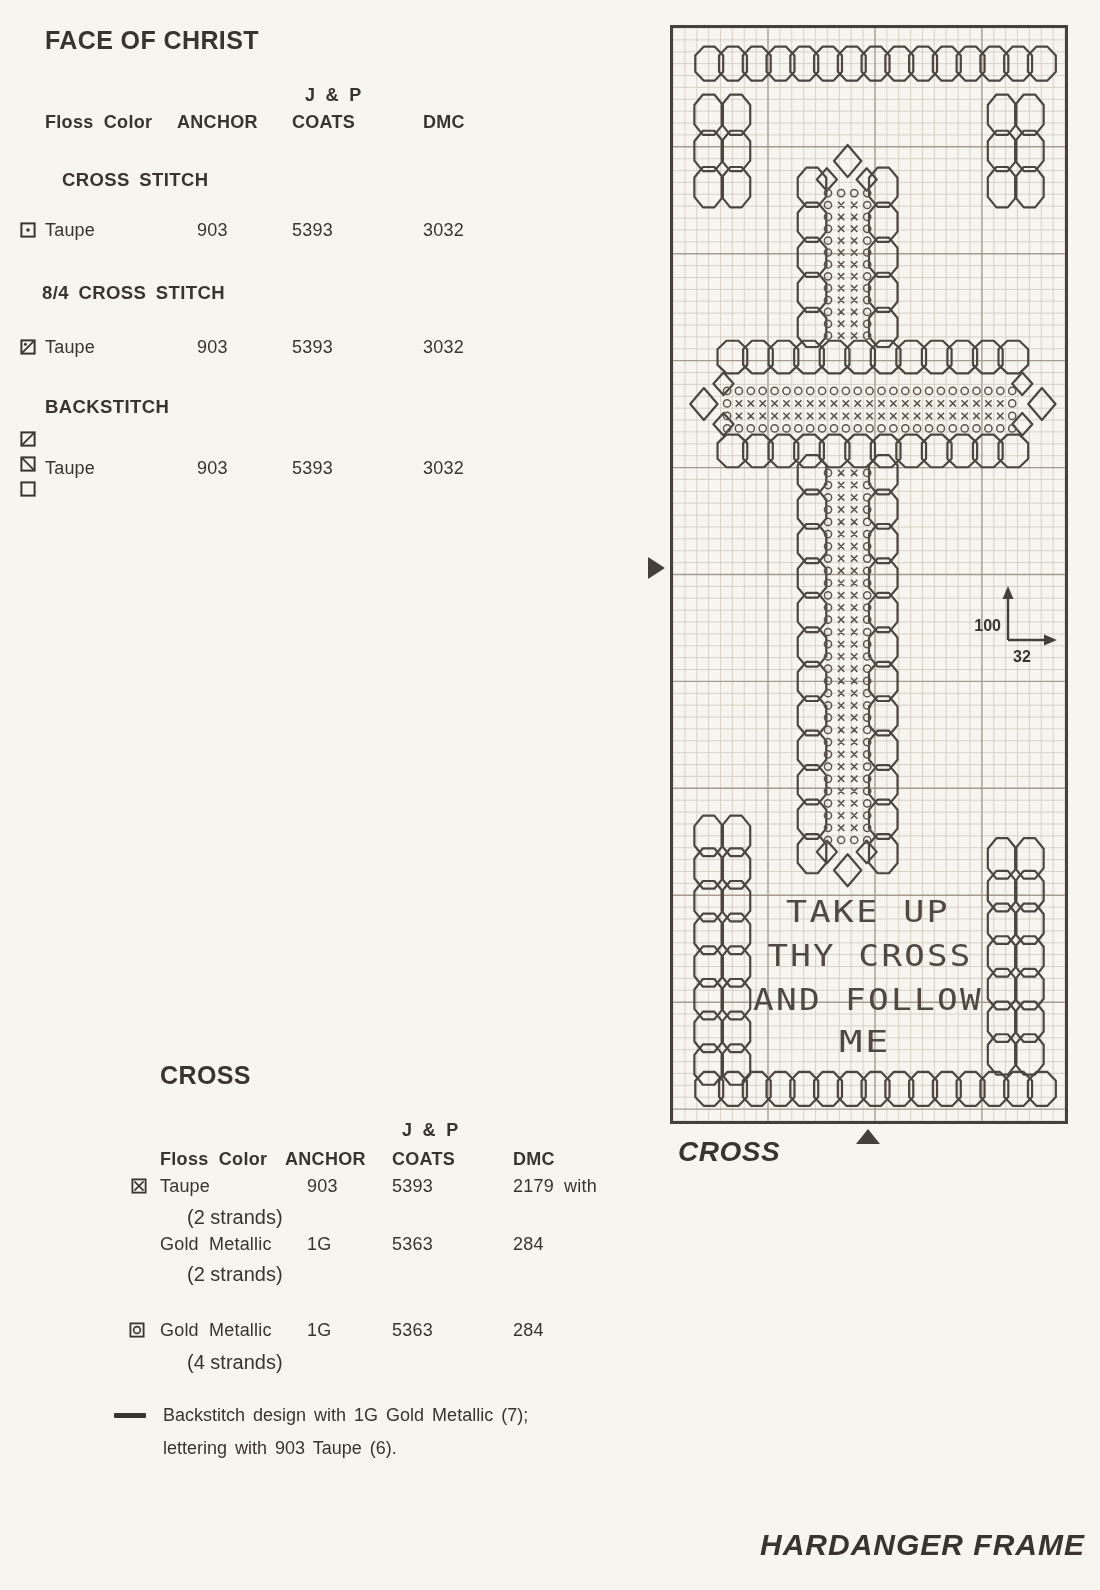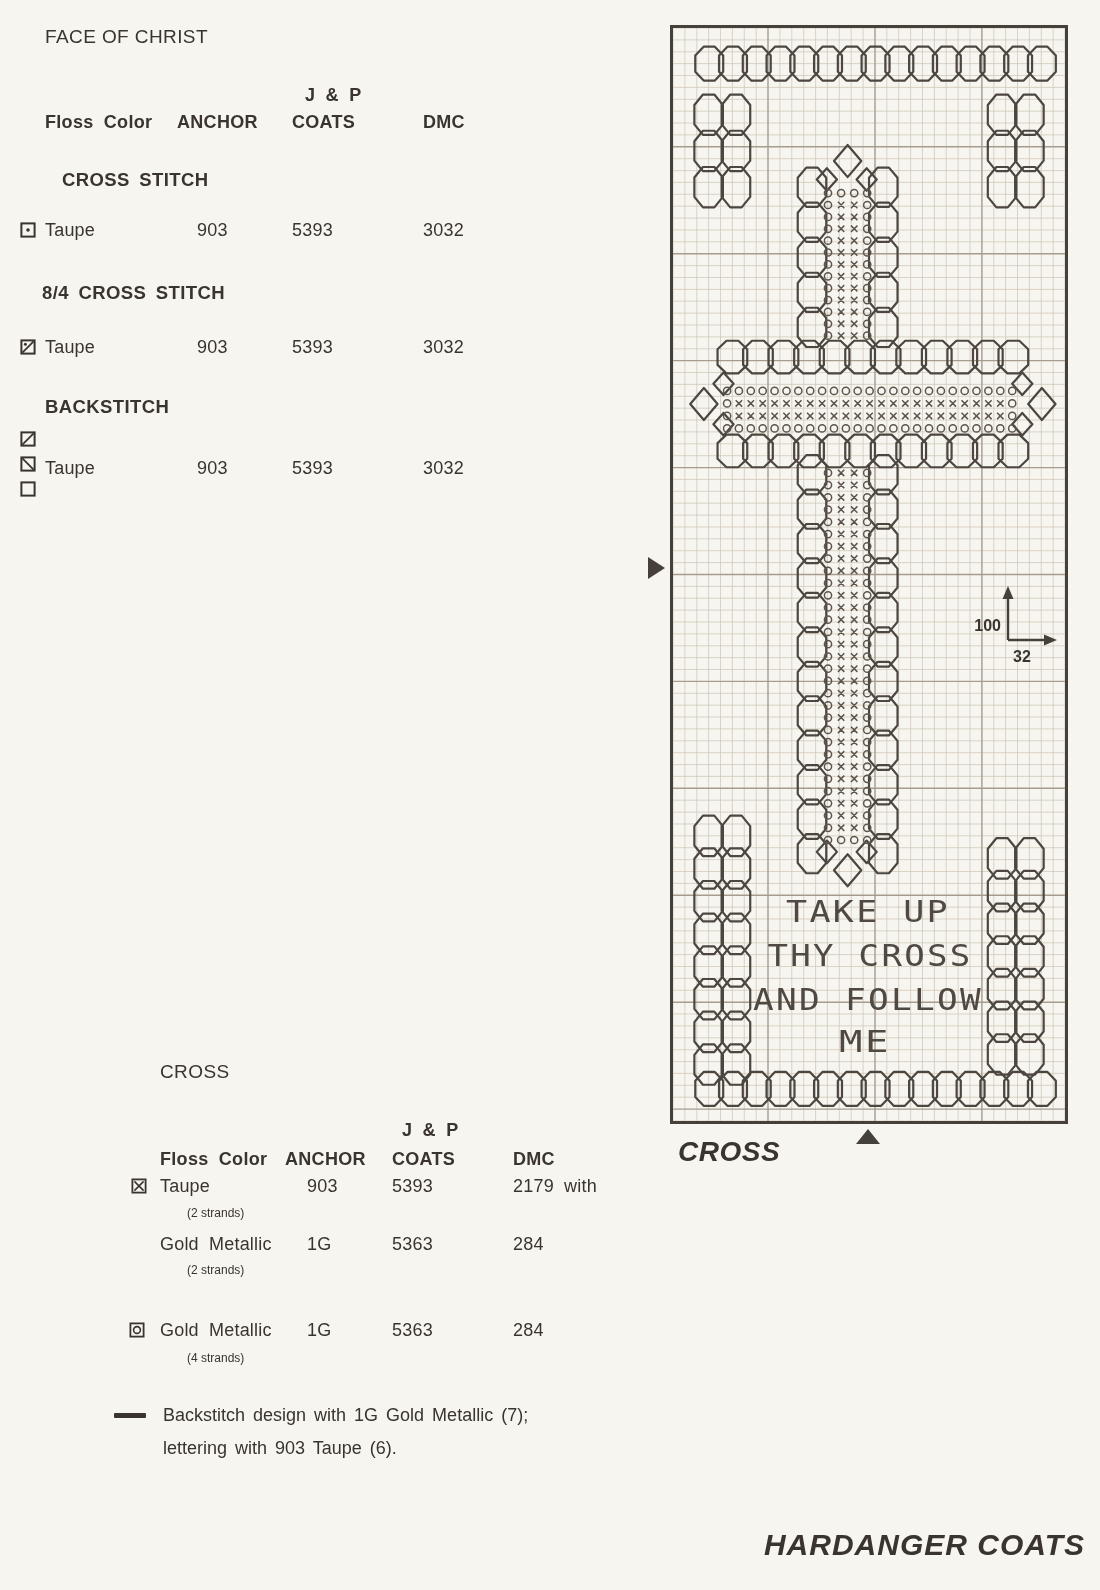--- a/index.html
+++ b/index.html
@@ -1,23 +1,23 @@
 <!DOCTYPE html>
 <html><head>
 <meta charset="utf-8">
 <style>
   *{margin:0;padding:0;box-sizing:border-box}
   html,body{width:1100px;height:1590px}
   body{position:relative;background:#f7f5ef;font-family:"Liberation Sans",sans-serif;color:#3a342e;overflow:hidden}
   .abs{position:absolute;white-space:nowrap}
-  .ttl{font-size:19px;font-weight:normal;letter-spacing:.4px}
+  .ttl{font-size:25px;font-weight:bold;letter-spacing:.4px}
   .hd{font-size:18px;font-weight:bold;letter-spacing:.3px;word-spacing:5px}
   .cell{font-size:18px;letter-spacing:.2px;word-spacing:5px}
   .sec{font-size:18.5px;font-weight:bold;letter-spacing:.4px;word-spacing:4px}
-  .strand{font-size:12px}
+  .strand{font-size:20px}
   .note{font-size:18px;word-spacing:3px}
   .caption{font-size:28px;font-weight:bold;font-style:italic;letter-spacing:.5px}
   .footer{font-size:30px;font-weight:bold;font-style:italic;letter-spacing:1px}
   .sym{position:absolute}
   .sym svg{display:block}
   .tri-right{position:absolute;width:0;height:0;border-top:11px solid transparent;border-bottom:11px solid transparent;border-left:17px solid #46403a}
   .tri-up{position:absolute;width:0;height:0;border-left:12px solid transparent;border-right:12px solid transparent;border-bottom:15px solid #46403a}
   .dash{position:absolute;background:#3a342e;height:5px;width:32px;border-radius:1px}
   #chart-svg{position:absolute;left:670px;top:25px}
 </style>
@@ -436,13 +436,13 @@
     <polygon points="338,561 332.5,574 343.5,574" fill="#46403a"></polygon>
     <polygon points="387,615 374,609.5 374,620.5" fill="#46403a"></polygon>
   </g>
   <text x="331" y="606" text-anchor="end" font-family="'Liberation Sans',sans-serif" font-size="16" font-weight="bold" fill="#3a342e">100</text>
   <text x="343" y="637" font-family="'Liberation Sans',sans-serif" font-size="16" font-weight="bold" fill="#3a342e">32</text>
 </svg>
 
 <div class="tri-right" style="left:648px;top:557px"></div>
 <div class="tri-up" style="left:856px;top:1129px"></div>
 <div class="abs caption" style="left:678px;top:1136px">CROSS</div>
-<div class="abs footer" style="right:15px;top:1528px">HARDANGER COATS</div>
+<div class="abs footer" style="right:15px;top:1528px">HARDANGER FRAME</div>
 
 </body></html>

